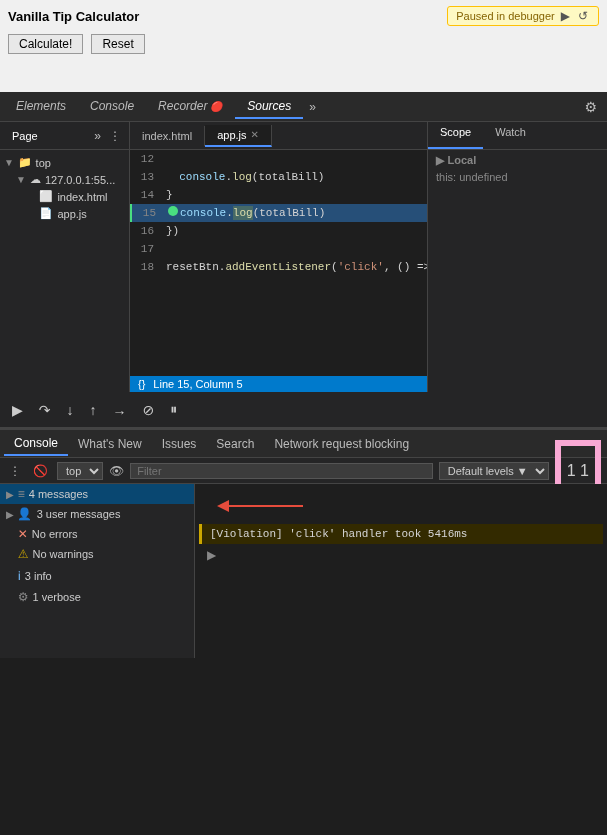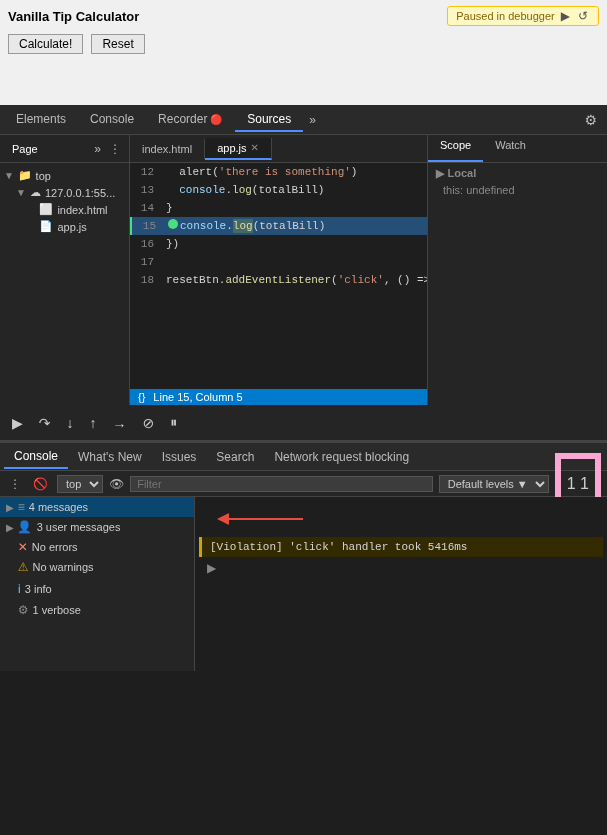--- a/index.html
+++ b/index.html
@@ -62,20 +62,21 @@
       border-bottom: 1px solid #444;
       padding: 0 4px;
       height: 30px;
     }
     .devtools-tab {
       padding: 4px 12px;
       color: #bbb;
       cursor: pointer;
       font-size: 12px;
       border-bottom: 2px solid transparent;
+      font-style: italic;
     }
     .devtools-tab.active {
       color: #fff;
       border-bottom: 2px solid #4d90fe;
     }
     .devtools-more {
       color: #bbb;
       padding: 0 6px;
       cursor: pointer;
     }
@@ -390,21 +391,21 @@
     }
     .violation-expand {
       color: #888;
       margin-top: 4px;
       padding-left: 12px;
       cursor: pointer;
       font-size: 12px;
     }
     .preview-top {
       background: #f0f0f0;
-      height: 105px;
+      height: 92px;
     }
     .preview-row1 {
       padding: 6px 8px 2px 8px;
       display: flex;
       align-items: center;
     }
     .preview-row2 {
       padding: 2px 8px;
       display: flex;
       align-items: center;
@@ -478,21 +479,20 @@
           <span>index.html</span>
         </div>
         <div class="editor-tab active">
           <span>app.js</span>
           <span class="close-x">✕</span>
         </div>
       </div>
       <div class="code-editor">
         <div class="code-line">
           <span class="line-num">12</span>
-          <span class="line-content">  alert(<span class="kw-string">'there is something'</span>)</span>
         </div>
         <div class="code-line">
           <span class="line-num">13</span>
           <span class="line-content">  <span class="kw-obj">console</span>.<span class="kw-func">log</span>(totalBill)</span>
         </div>
         <div class="code-line">
           <span class="line-num">14</span>
           <span class="line-content">}</span>
         </div>
         <div class="code-line paused-line">
@@ -518,21 +518,21 @@
       </div>
     </div>
 
     <div class="scope-panel">
       <div class="scope-tabs">
         <span class="scope-tab active">Scope</span>
         <span class="scope-tab">Watch</span>
       </div>
       <div class="scope-content">
         <div class="scope-local">▶ Local</div>
-        <div style="color: #888; font-size: 11px; margin-top: 4px; margin-left: 7px;">this: undefined</div>
+        <div style="color: #888; font-size: 11px; margin-top: 4px;">this: undefined</div>
       </div>
     </div>
   </div>
 
   <div class="debugger-controls">
     <button class="debug-btn">▶</button>
     <button class="debug-btn">↷</button>
     <button class="debug-btn">↓</button>
     <button class="debug-btn">↑</button>
     <button class="debug-btn">→</button>

